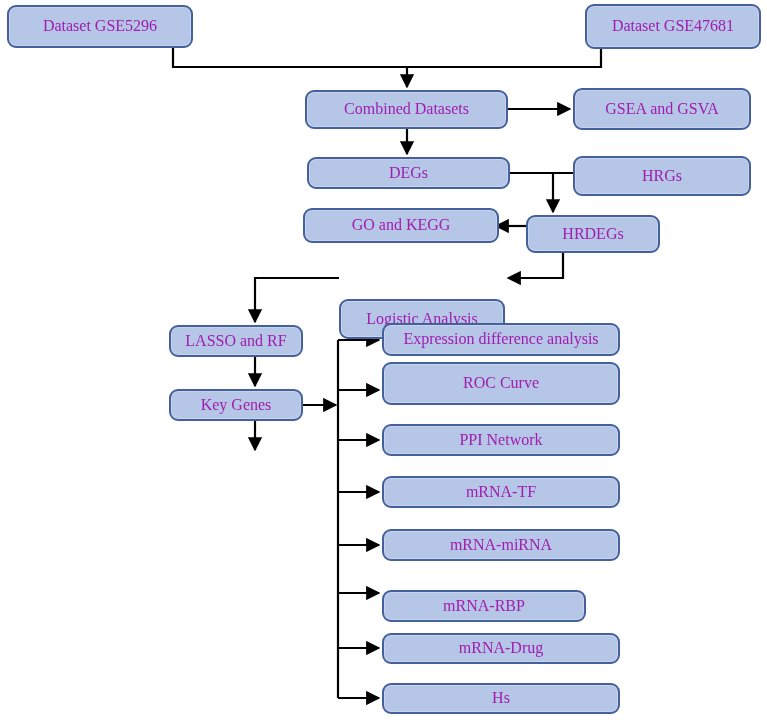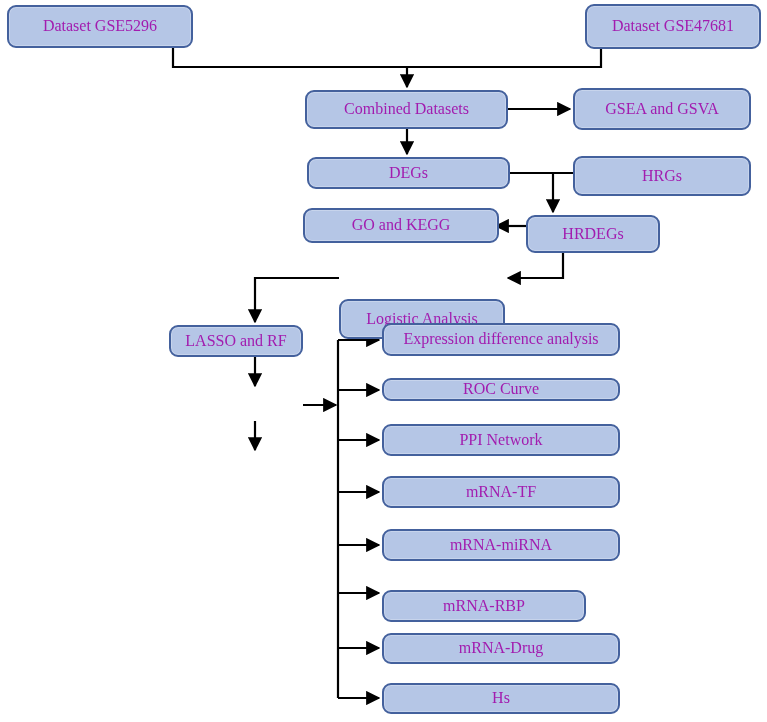--- a/index.html
+++ b/index.html
@@ -87,25 +87,26 @@
   <div class="node" style="left:573px; top:156px; width:178px; height:40px;">HRGs</div>
 
   <div class="node" style="left:303px; top:208px; width:196px; height:35px;">GO and KEGG</div>
 
   <div class="node" style="left:526px; top:215px; width:134px; height:38px;">HRDEGs</div>
 
   <div class="node" style="left:339px; top:263px; width:166px; height:40px;margin-top:36px;">Logistic Analysis</div>
 
   <div class="node" style="left:169px; top:325px; width:134px; height:32px;">LASSO and RF</div>
 
+  <div class="node" style="left:169px; top:389px; width:134px; height:32px;">Key Genes</div>
 
 
   <div class="node" style="left:382px; top:323px; width:238px; height:33px;">Expression difference analysis</div>
 
-  <div class="node" style="left:382px; top:378px; width:238px; height:23px;">ROC Curve</div>
+  <div class="node" style="left:382px; top:362px; width:238px; height:43px;">ROC Curve</div>
 
   <div class="node" style="left:382px; top:424px; width:238px; height:32px;">PPI Network</div>
 
   <div class="node" style="left:382px; top:476px; width:238px; height:32px;">mRNA-TF</div>
 
   <div class="node" style="left:382px; top:529px; width:238px; height:32px;">mRNA-miRNA</div>
 
   <div class="node" style="left:382px; top:577px; width:204px; height:32px;margin-top:13px;">mRNA-RBP</div>
 
   <div class="node" style="left:382px; top:633px; width:238px; height:31px;">mRNA-Drug</div>

